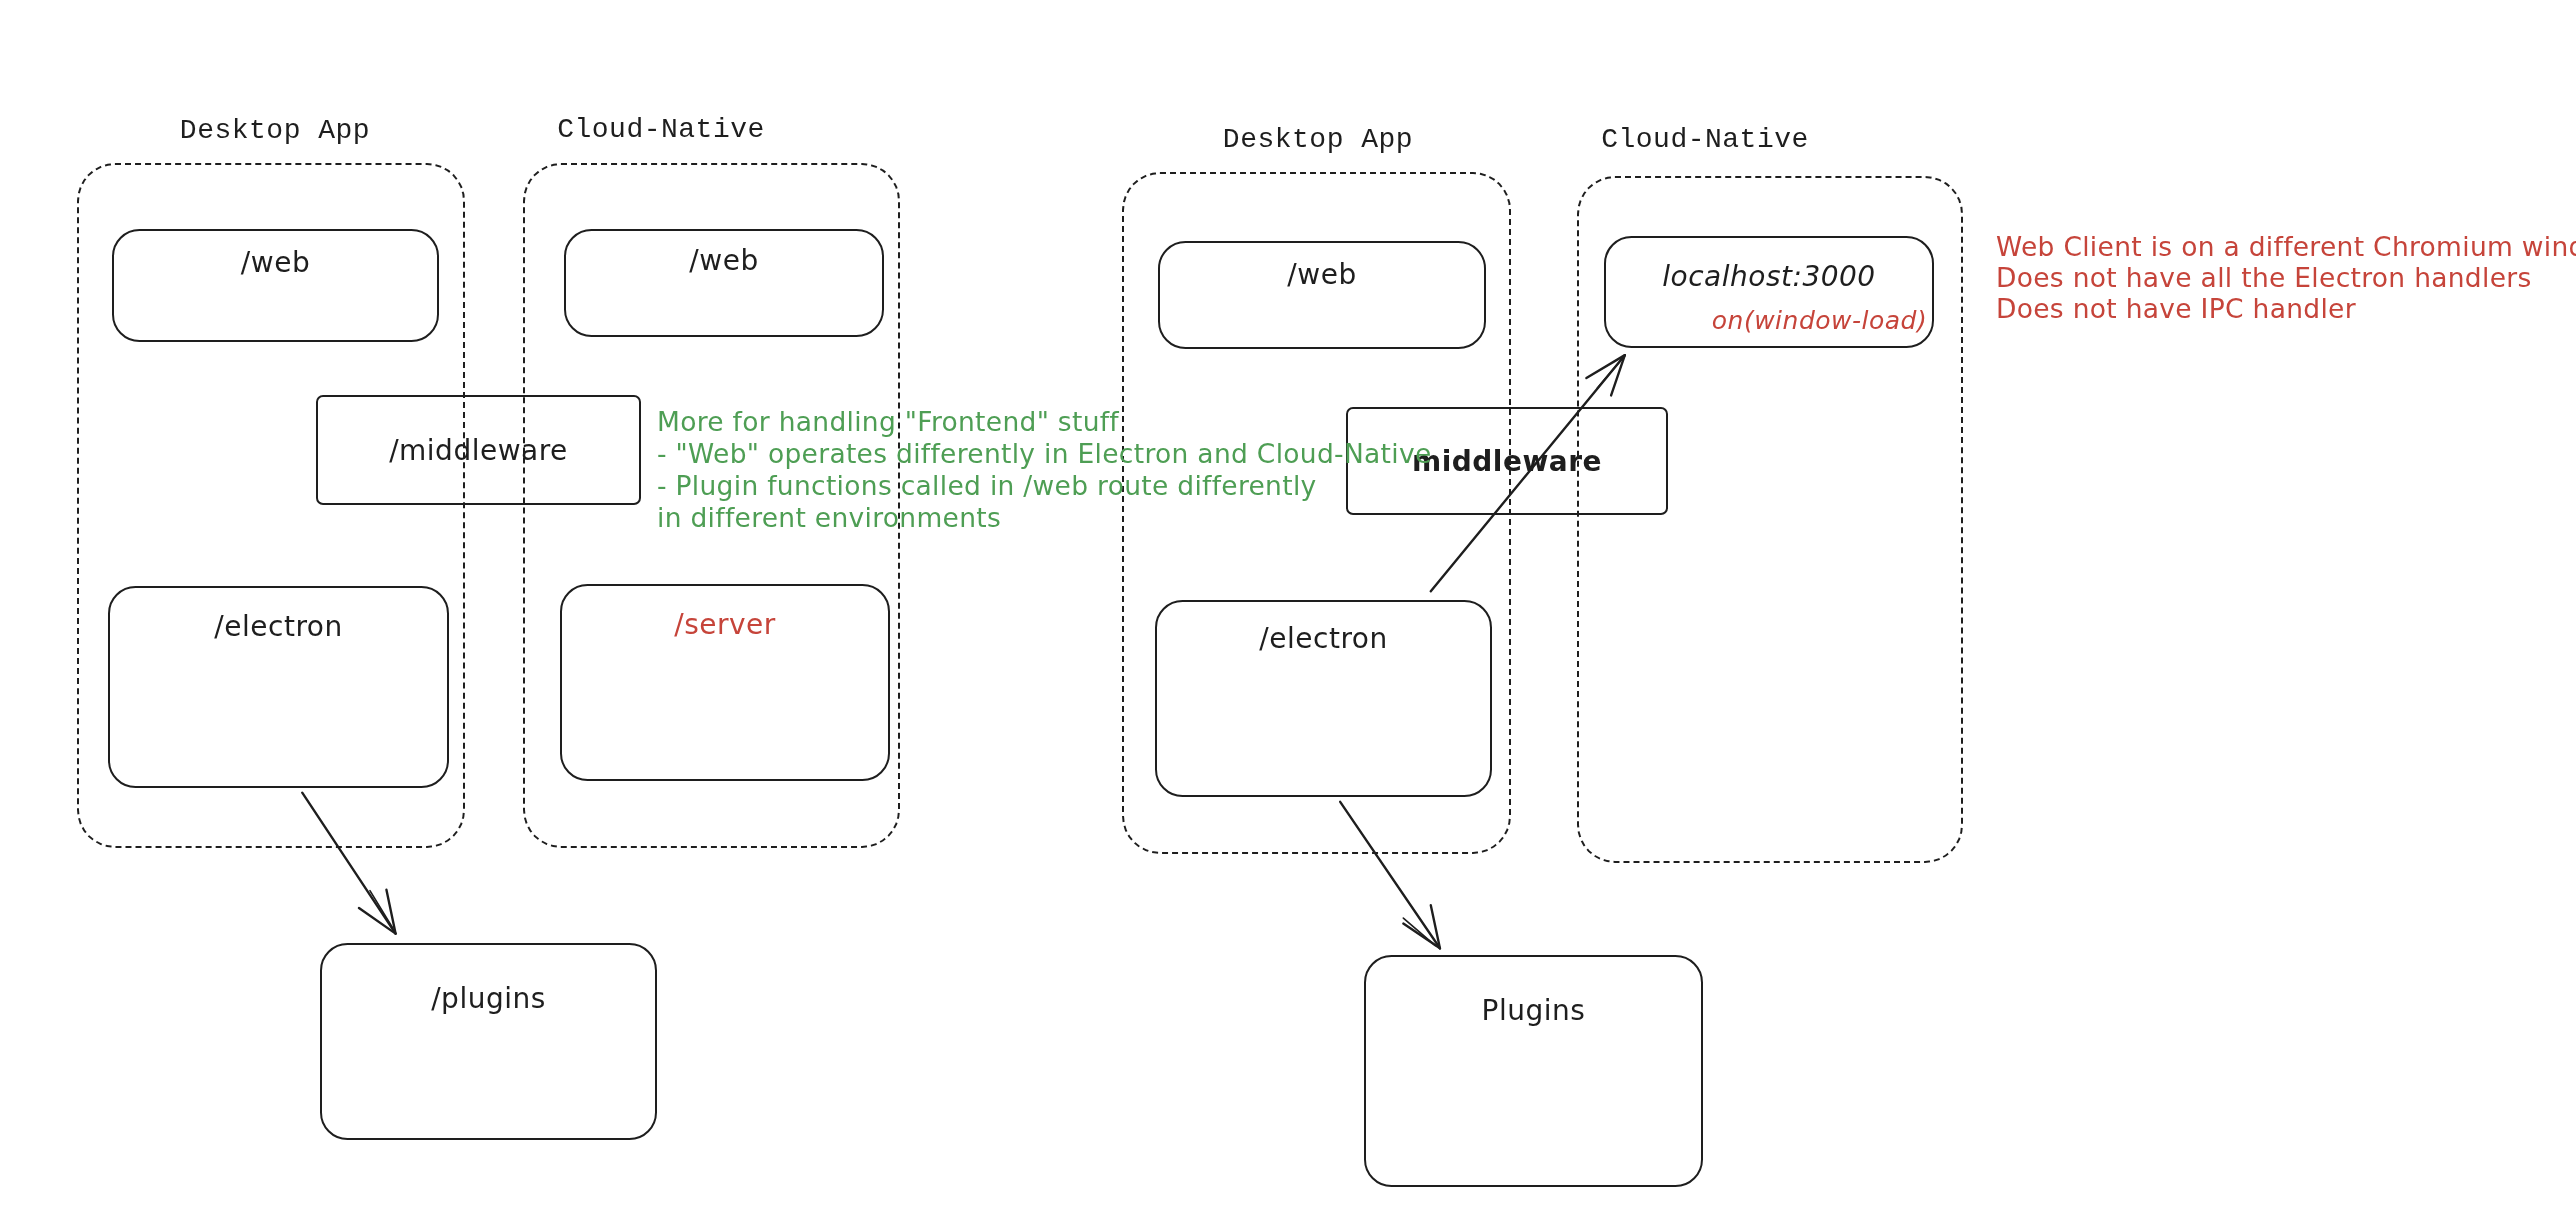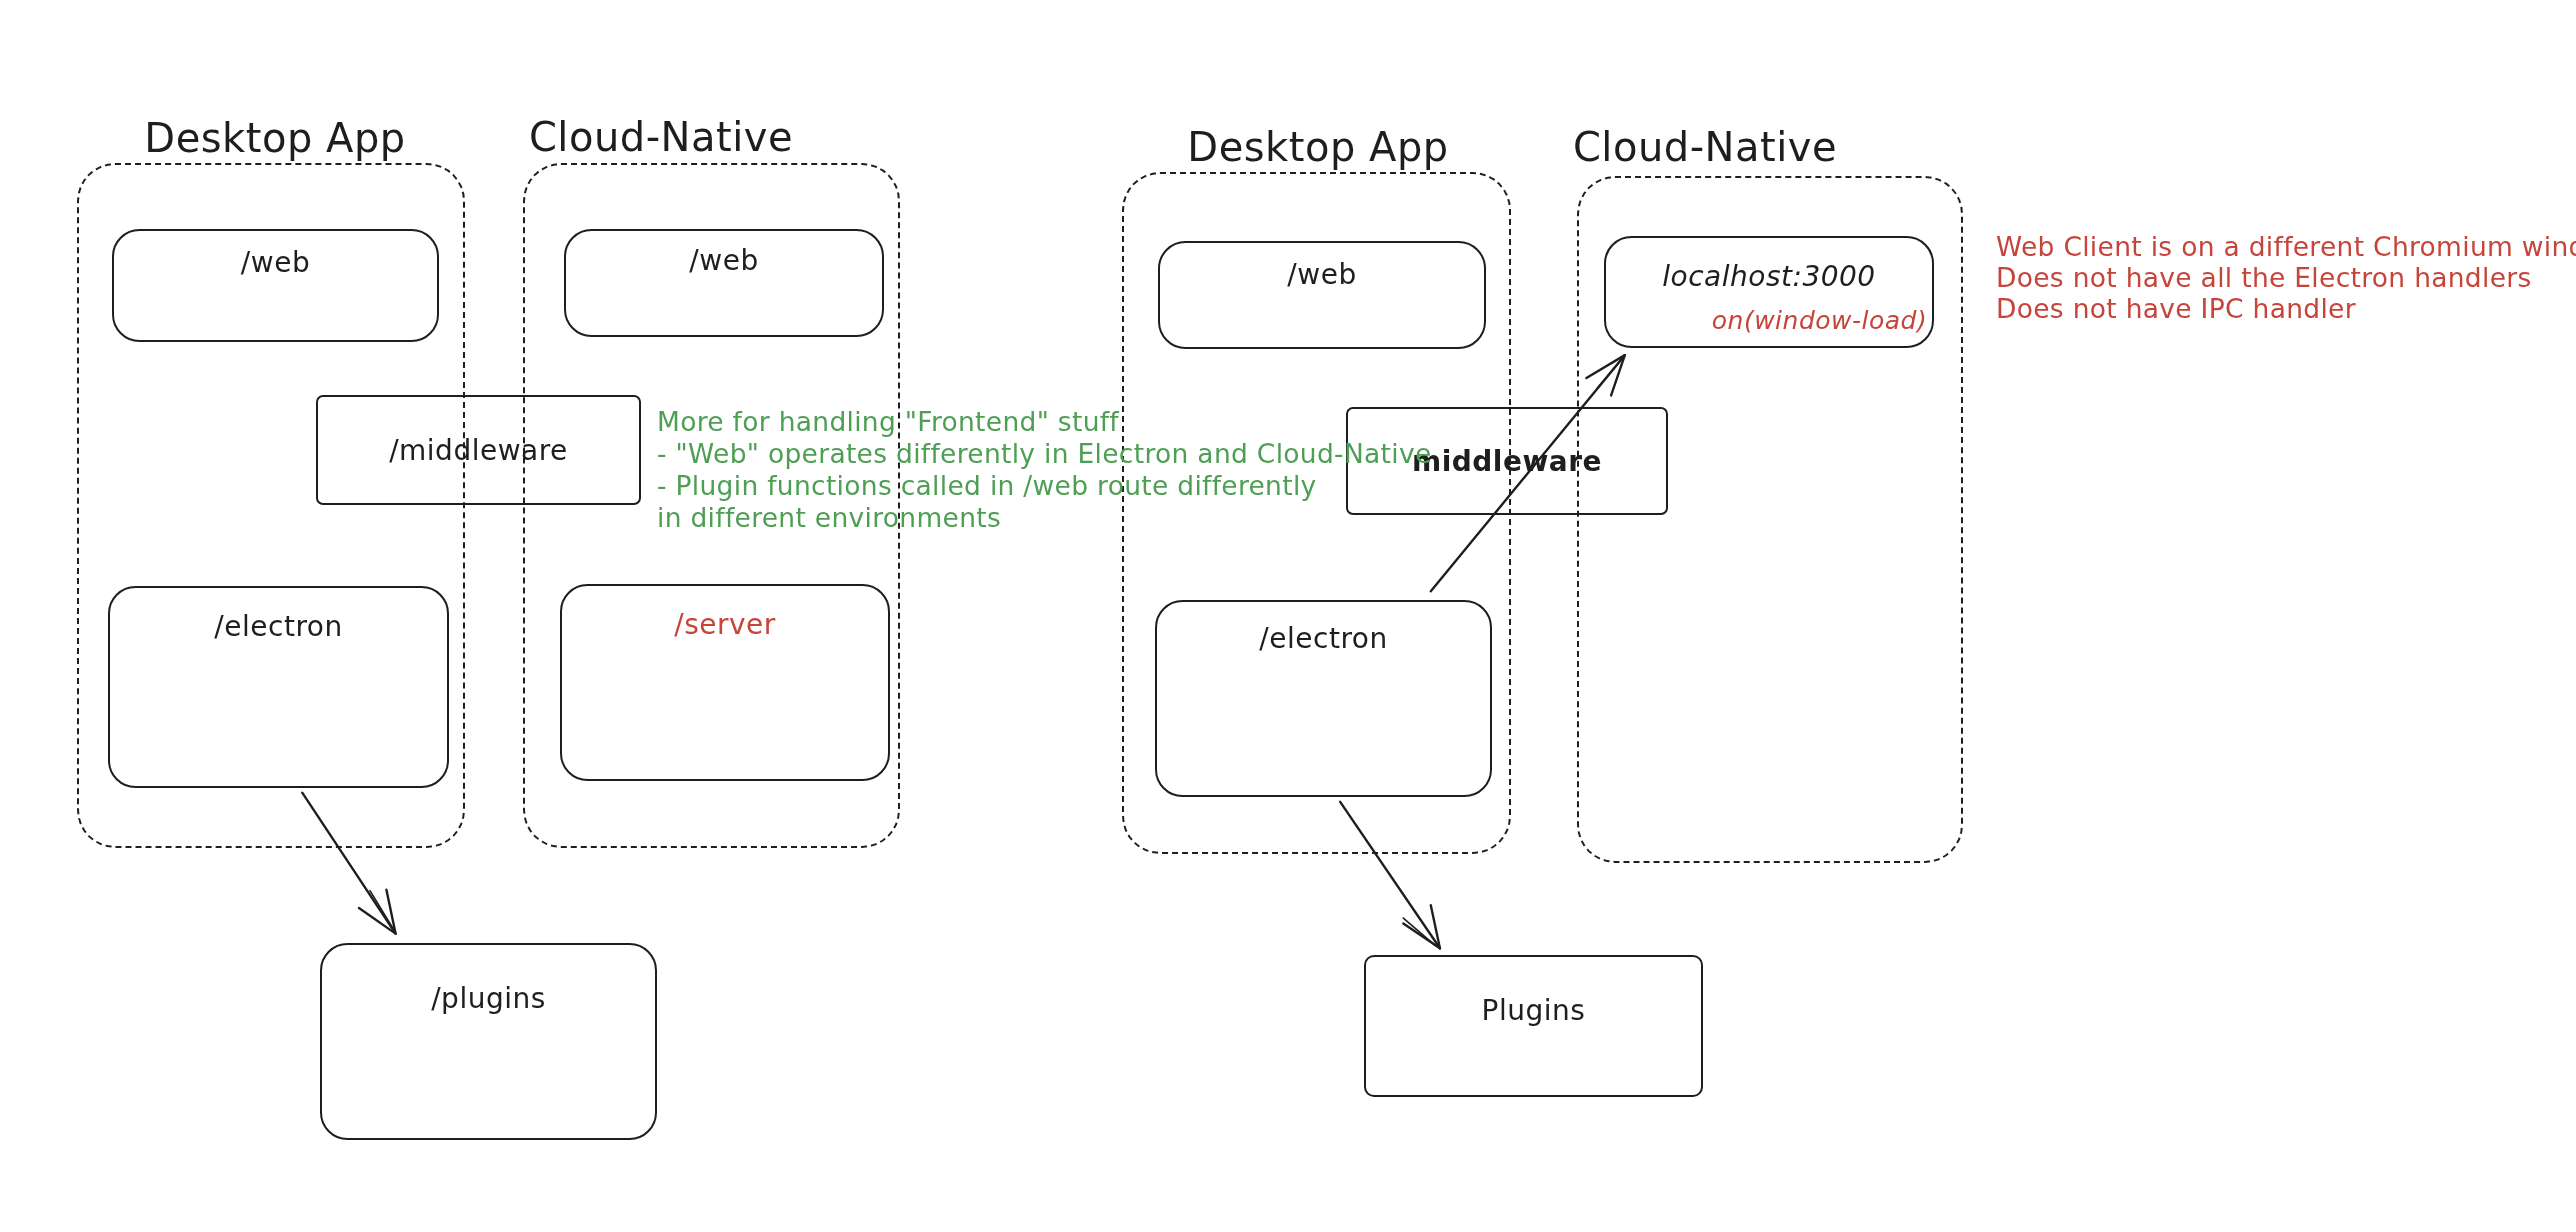--- a/index.html
+++ b/index.html
@@ -24,24 +24,25 @@
     background: transparent;
     box-sizing: border-box;
   }
   #group-desktop-left  { left: 77px;   top: 163px; width: 388px; height: 685px; }
   #group-cloud-left    { left: 523px;  top: 163px; width: 377px; height: 685px; }
   #group-desktop-right { left: 1122px; top: 172px; width: 389px; height: 682px; }
   #group-cloud-right   { left: 1577px; top: 176px; width: 386px; height: 687px; }
 
   .group-title {
     position: absolute;
-    font-size: 40px;
+    font-size: 28px;
     white-space: nowrap;
     transform: translateX(-50%);
     letter-spacing: 0.5px;
+    font-family: Liberation Mono, monospace;
   }
   #title-desktop-left  { left: 275px;  top: 115px; }
   #title-cloud-left    { left: 661px;  top: 114px; }
   #title-desktop-right { left: 1318px; top: 124px; }
   #title-cloud-right   { left: 1705px; top: 124px; }
 
   
   .node {
     position: absolute;
     border: 2.7px solid #1e1e1e;
@@ -59,21 +60,21 @@
   #node-web-cloud-left    { left: 564px;  top: 229px;  width: 320px; height: 108px; padding-top: 13px; }
   #node-middleware-left   { left: 316px;  top: 395px;  width: 325px; height: 110px; }
   #node-electron-left     { left: 108px;  top: 586px;  width: 341px; height: 202px; padding-top: 22px; }
   #node-server-left       { left: 560px;  top: 584px;  width: 330px; height: 197px; padding-top: 22px; }
   #node-plugins-left      { left: 320px;  top: 943px; width: 337px; height: 197px; padding-top: 37px; }
   #node-web-desktop-right { left: 1158px; top: 241px;  width: 328px; height: 108px; padding-top: 14.6px; }
   #node-middleware-right  { left: 1346px; top: 407px;  width: 322px; height: 108px; font-weight: bold; }
   #node-electron-right    { left: 1155px; top: 600px;  width: 337px; height: 197px; padding-top: 20px; }
   #node-localhost         { left: 1604px; top: 236px;  width: 330px; height: 112px;
                             flex-direction: column; align-items: center; padding-top: 11px; font-style: italic; }
-  #node-plugins-right     { left: 1364px; top: 955px; width: 339px; height: 142px; padding-top: 37px; border-radius: 10px; }
+  #node-plugins-right     { left: 1364px; top: 955px; width: 339px; height: 232px; padding-top: 37px; }
 
   .red-label   { color: #c6443a; }
   .sub-label   { font-size: 25px; margin-top: 13px; margin-left: 101px; }
 
   
   .note {
     position: absolute;
     font-size: 26.5px;
     letter-spacing: 0.3px;
     white-space: nowrap;

